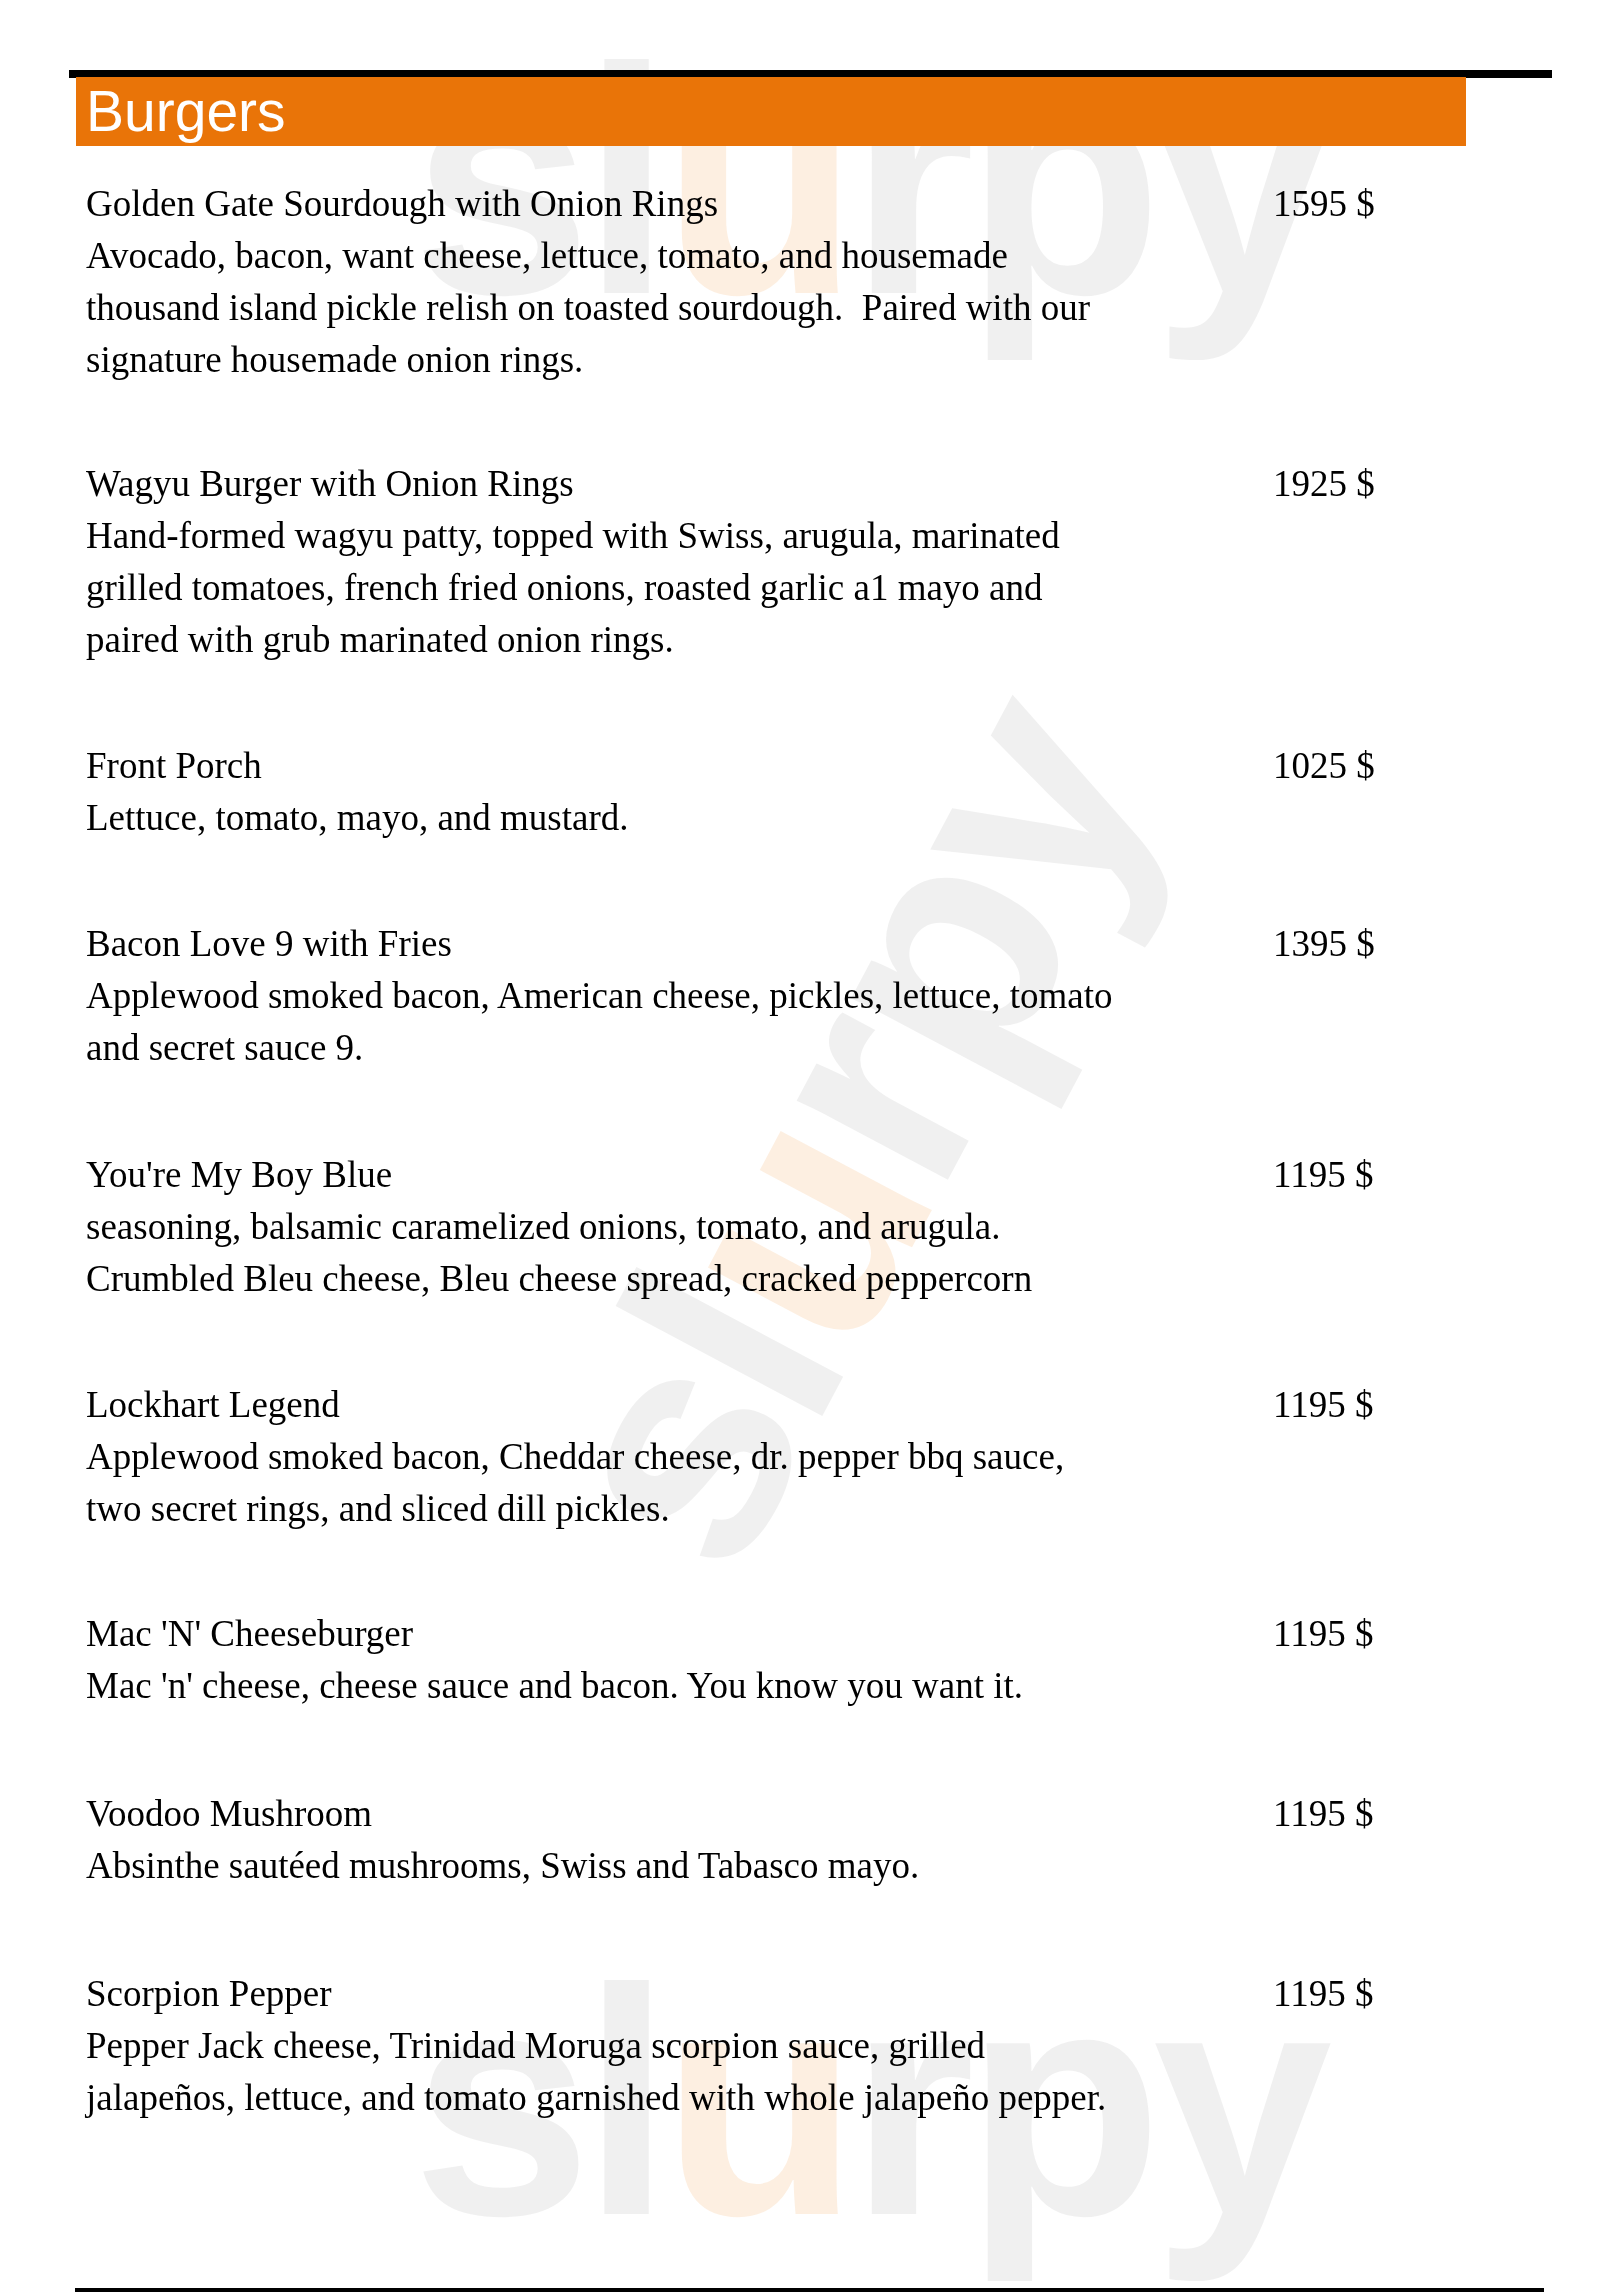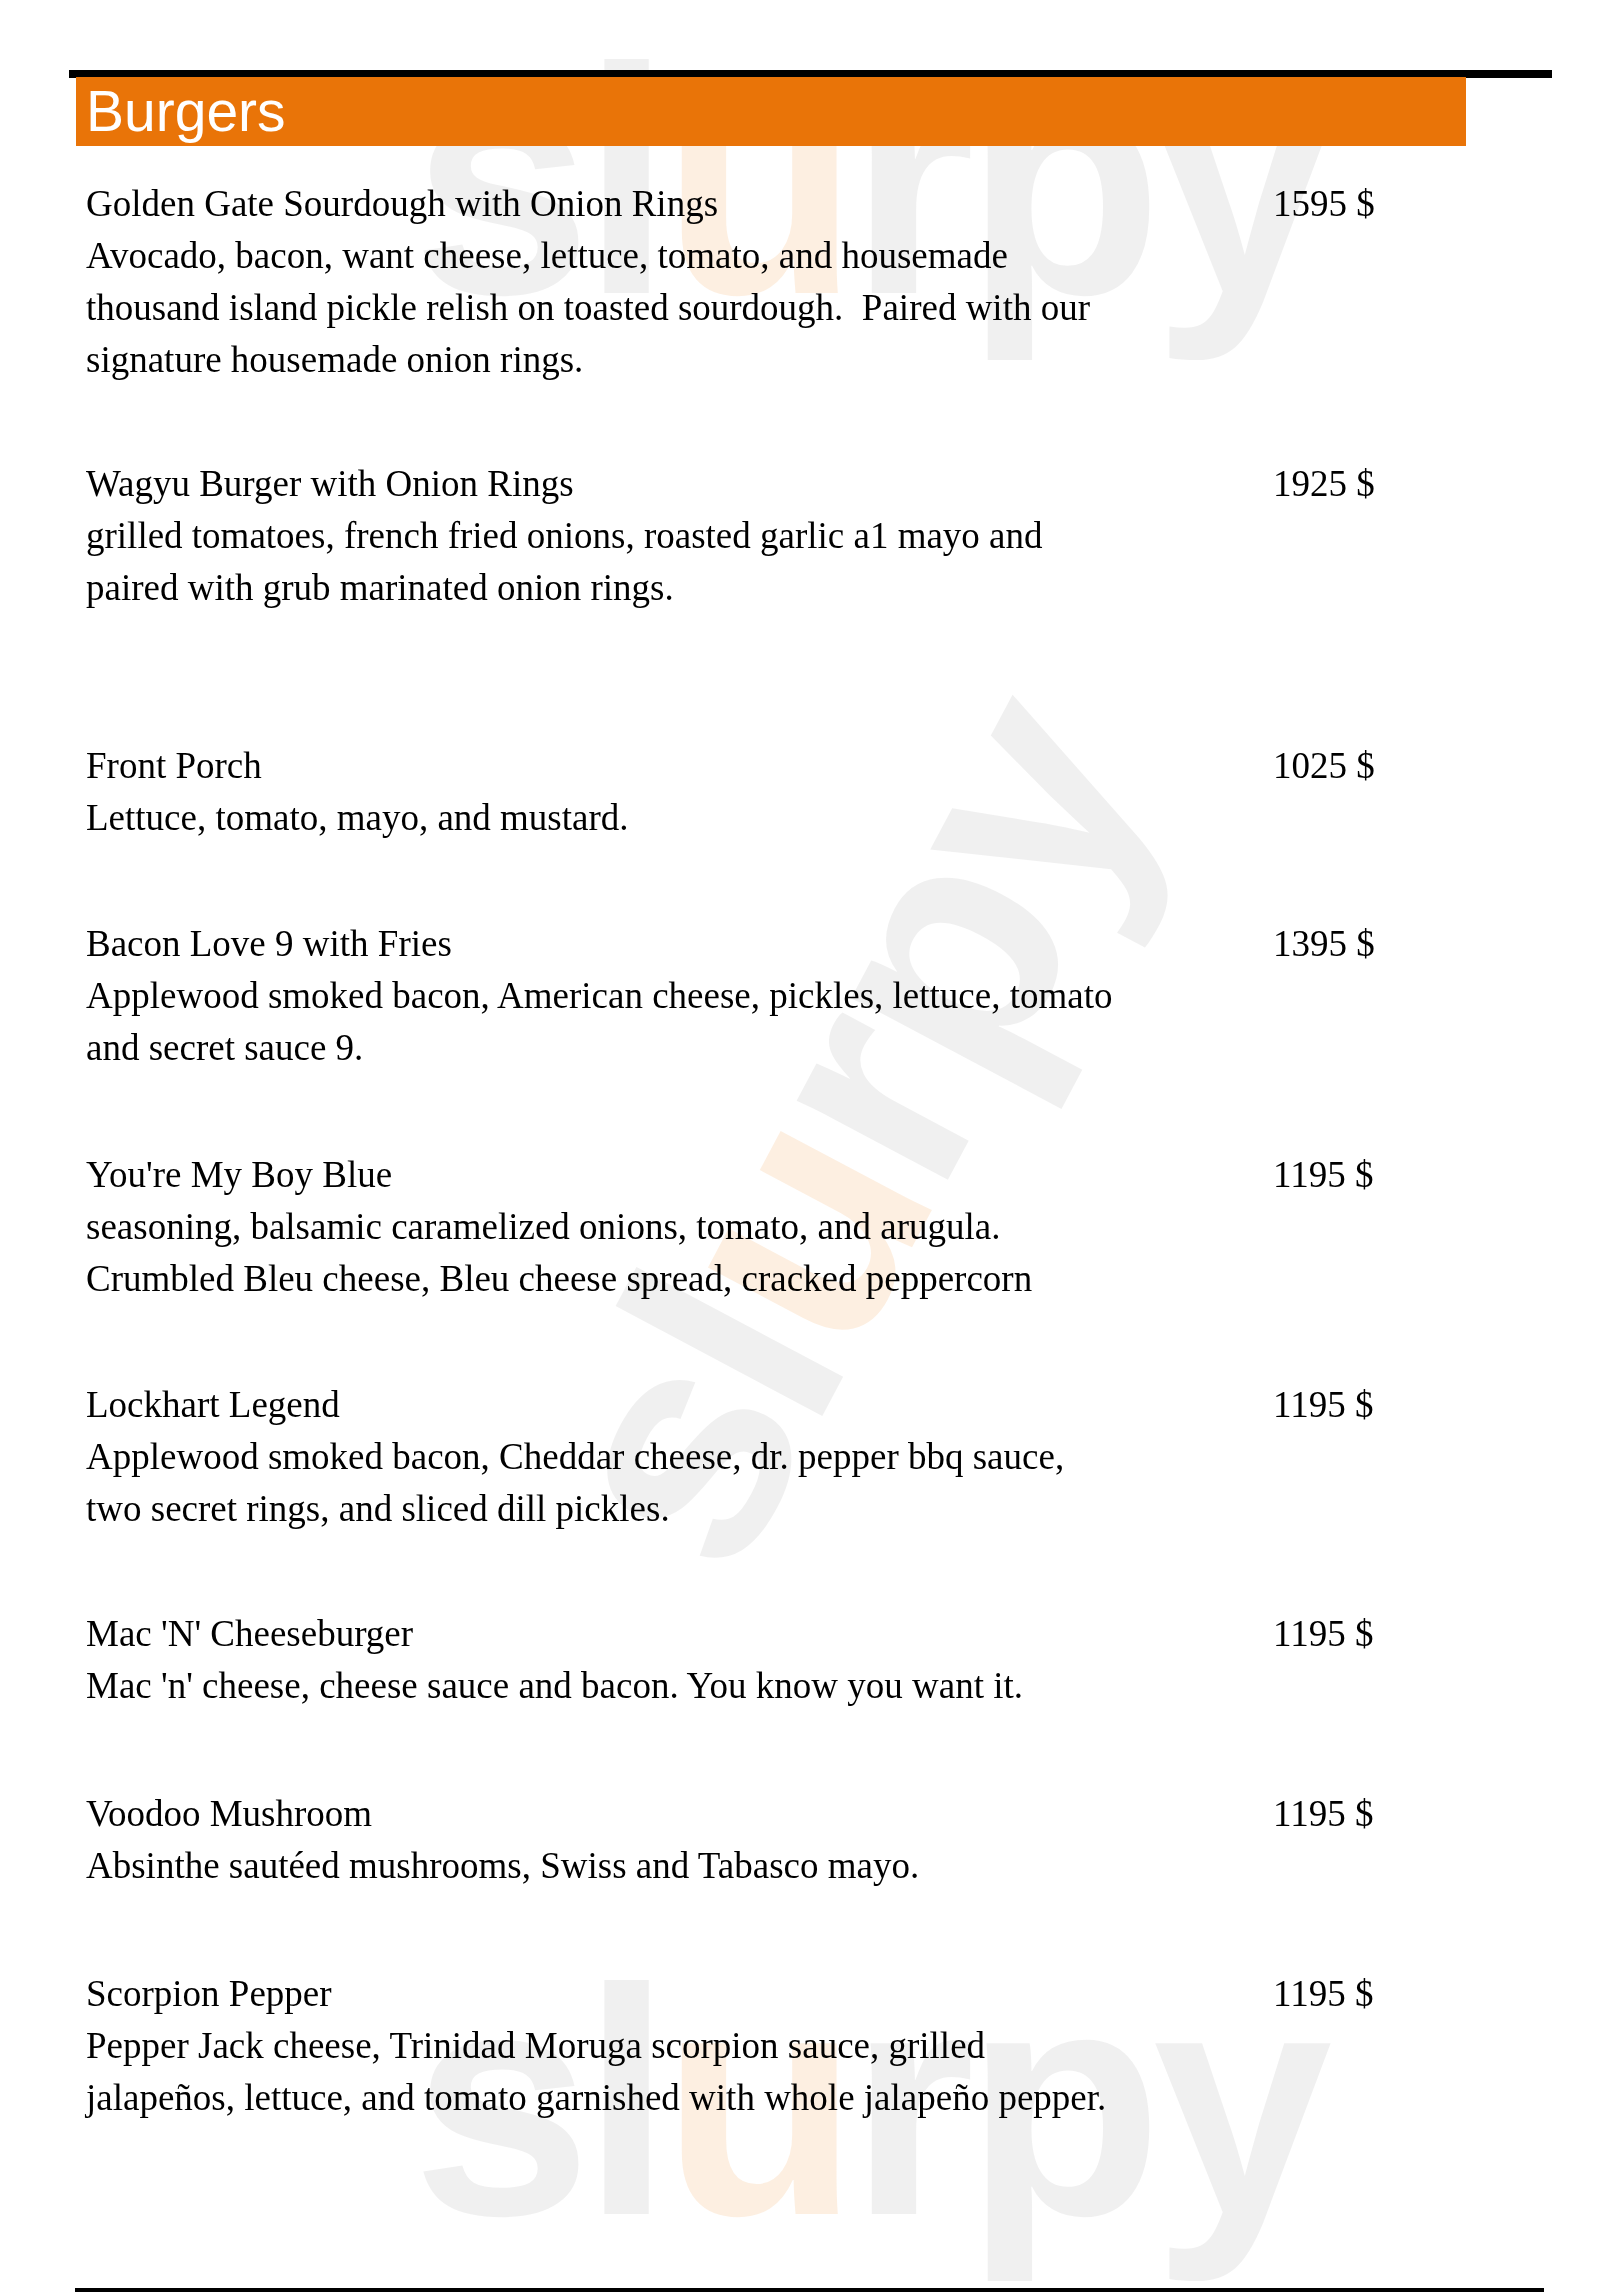--- a/index.html
+++ b/index.html
@@ -39,20 +39,21 @@
   <div class="title">Golden Gate Sourdough with Onion Rings</div>
   <div class="price">1595 $</div>
   <div class="desc">Avocado, bacon, want cheese, lettuce, tomato, and housemade</div>
   <div class="desc">thousand island pickle relish on toasted sourdough.  Paired with our</div>
   <div class="desc">signature housemade onion rings.</div>
 </div>
 
 <div class="item" style="top:458px;">
   <div class="title">Wagyu Burger with Onion Rings</div>
   <div class="price">1925 $</div>
+  <div class="desc">Hand-formed wagyu patty, topped with Swiss, arugula, marinated</div>
   <div class="desc">grilled tomatoes, french fried onions, roasted garlic a1 mayo and</div>
   <div class="desc">paired with grub marinated onion rings.</div>
 </div>
 
 <div class="item" style="top:740px;">
   <div class="title">Front Porch</div>
   <div class="price">1025 $</div>
   <div class="desc">Lettuce, tomato, mayo, and mustard.</div>
 </div>
 

